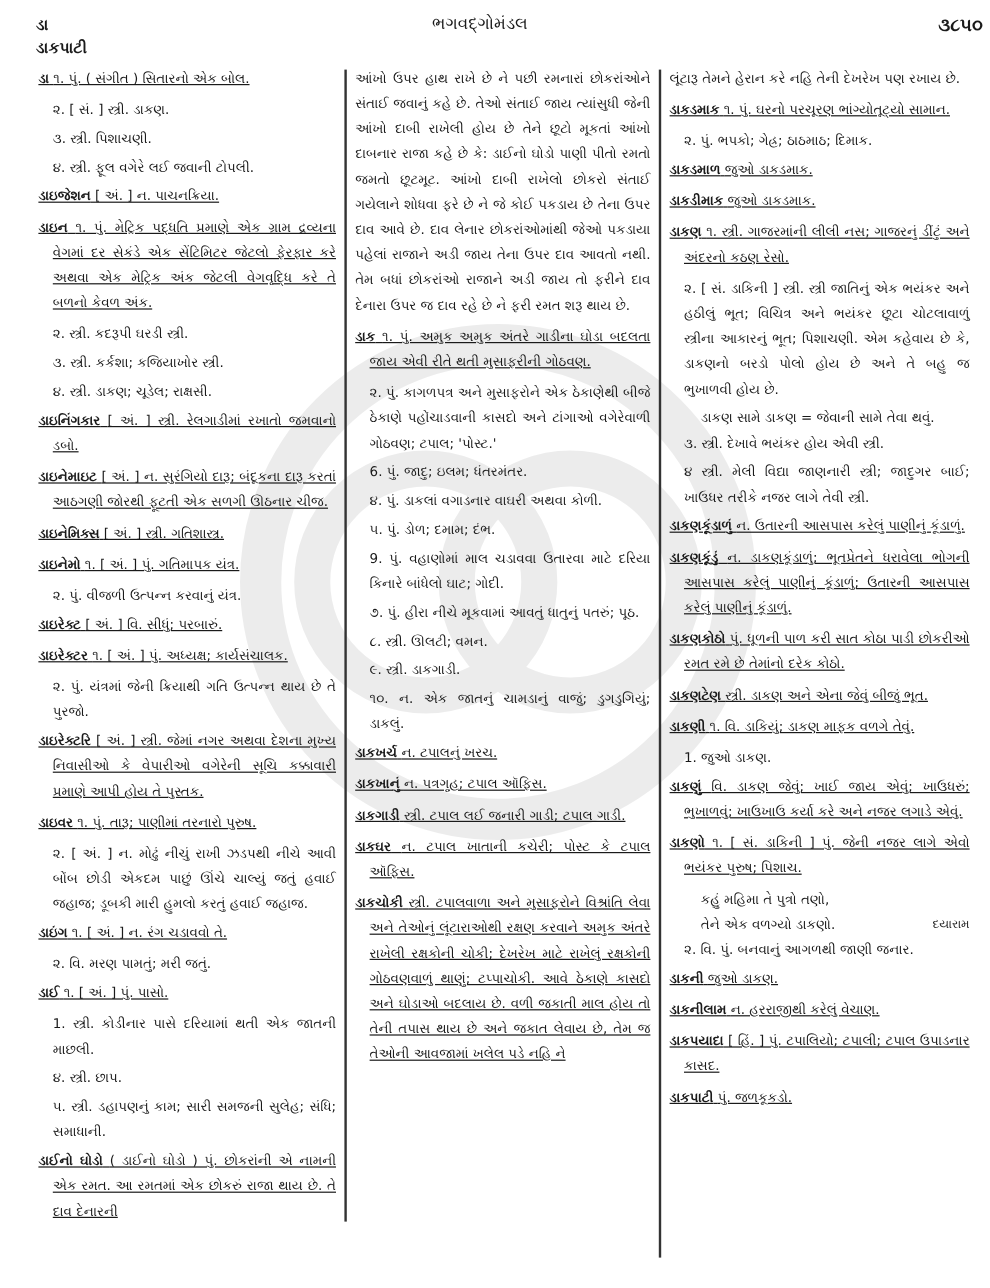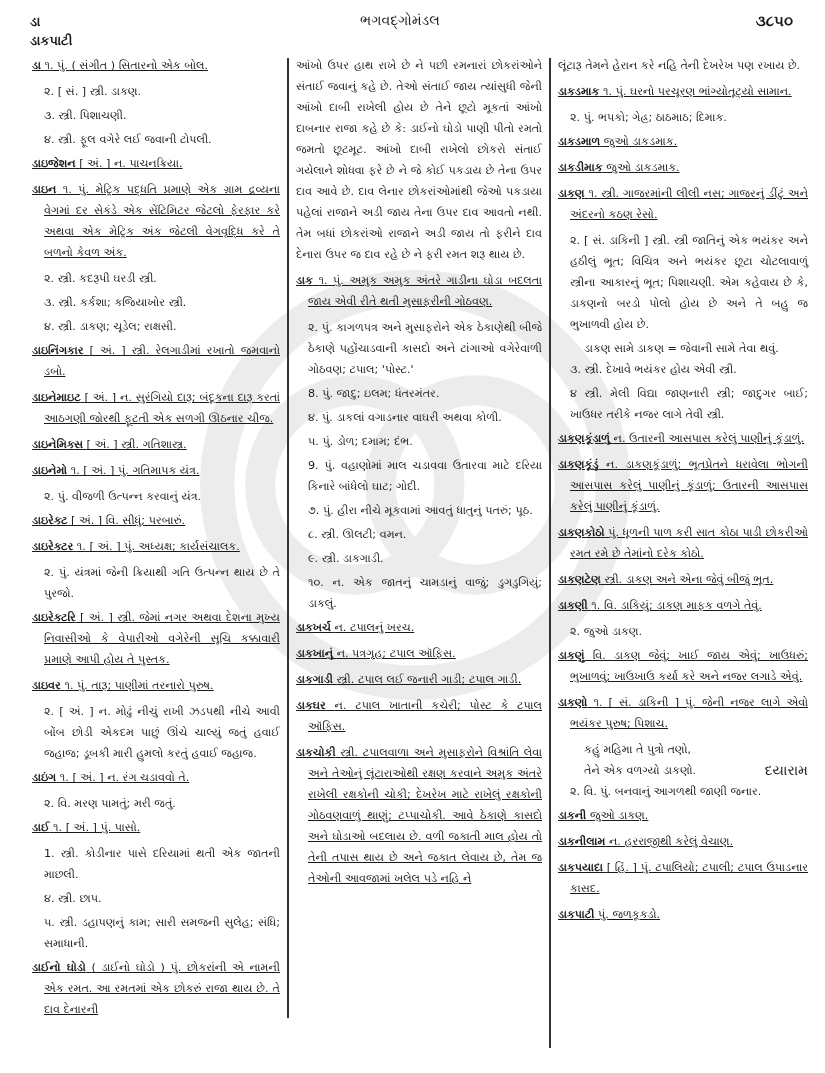--- a/index.html
+++ b/index.html
@@ -11,38 +11,38 @@
   }
   .watermark {
     position: absolute; left: 200px; top: 270px; width: 430px; height: 430px;
     pointer-events: none; opacity: 0.07;
   }
   .header {
     position: absolute; left: 0; top: 0; width: 825px; height: 50px;
   }
   .hdr-letter { position: absolute; left: 30px; top: 14px; font-size: 13px; font-weight: bold; }
   .hdr-title { position: absolute; left: 360px; top: 12px; font-size: 14px; font-weight: normal; }
-  .hdr-page { position: absolute; right: 32px; top: 12px; font-size: 15px; font-weight: bold; }
+  .hdr-page { position: absolute; right: 6px; top: 12px; font-size: 15px; font-weight: bold; }
   .hdr-guide { position: absolute; left: 30px; top: 33px; font-size: 13px; font-weight: bold; }
   .col {
     position: absolute; top: 55px; font-size: 11.2px; line-height: 21px;
     text-align: justify;
   }
   .col1 { left: 32px; width: 248px; }
   .col2 { left: 296px; width: 246px; }
   .col3 { left: 558px; width: 250px; }
   .divider { position: absolute; width: 1.5px; background: #333; }
   .div1 { left: 287px; top: 58px; height: 960px; }
   .div2 { left: 549px; top: 58px; height: 990px; }
   .entry { margin: 0 0 5px 0; padding-left: 12px; text-indent: -12px; text-decoration: underline; }
   .sense { margin: 0 0 3px 0; padding-left: 12px; }
   .cont { margin: 0 0 5px 0; }
   .hw { font-weight: bold; }
   .quote { padding-left: 26px; margin: 0; }
-  .quote-src { float: right; font-size: 14px; }
+  .quote-src { float: right; font-size: 10px; }
 </style>
 </head>
 <body>
 
 <svg class="watermark" viewBox="0 0 100 100">
   <circle cx="50" cy="50" r="46" fill="none" stroke="#000" stroke-width="8"></circle>
   <circle cx="36" cy="50" r="22" fill="none" stroke="#000" stroke-width="7"></circle>
   <circle cx="64" cy="50" r="22" fill="none" stroke="#000" stroke-width="7"></circle>
 </svg>
 
@@ -82,21 +82,21 @@
     <p class="entry"><span class="hw">ડાઈ</span> <span>૧. [ અં. ] પું. પાસો.</span></p>
     <p class="sense">1. સ્ત્રી. કોડીનાર પાસે દરિયામાં થતી એક જાતની માછલી.</p>
     <p class="sense">૪. સ્ત્રી. છાપ.</p>
     <p class="sense">૫. સ્ત્રી. ડહાપણનું કામ; સારી સમજની સુલેહ; સંધિ; સમાધાની.</p>
     <p class="entry"><span class="hw">ડાઈનો ઘોડો</span> <span>( ડાઈનો ઘોડો ) પું. છોકરાંની એ નામની એક રમત. આ રમતમાં એક છોકરું રાજા થાય છે. તે દાવ દેનારની</span></p>
   </div>
 <div class="col col2">
     <p class="cont">આંખો ઉપર હાથ રાખે છે ને પછી રમનારાં છોકરાંઓને સંતાઈ જવાનું કહે છે. તેઓ સંતાઈ જાય ત્યાંસુધી જેની આંખો દાબી રાખેલી હોય છે તેને છૂટો મૂકતાં આંખો દાબનાર રાજા કહે છે કે: ડાઈનો ઘોડો પાણી પીતો રમતો જમતો છૂટમૂટ. આંખો દાબી રાખેલો છોકરો સંતાઈ ગયેલાને શોધવા ફરે છે ને જે કોઈ પકડાય છે તેના ઉપર દાવ આવે છે. દાવ લેનાર છોકરાંઓમાંથી જેઓ પકડાયા પહેલાં રાજાને અડી જાય તેના ઉપર દાવ આવતો નથી. તેમ બધાં છોકરાંઓ રાજાને અડી જાય તો ફરીને દાવ દેનારા ઉપર જ દાવ રહે છે ને ફરી રમત શરૂ થાય છે.</p>
     <p class="entry"><span class="hw">ડાક</span> <span>૧. પું. અમુક અમુક અંતરે ગાડીના ઘોડા બદલતા જાય એવી રીતે થતી મુસાફરીની ગોઠવણ.</span></p>
     <p class="sense">૨. પું. કાગળપત્ર અને મુસાફરોને એક ઠેકાણેથી બીજે ઠેકાણે પહોંચાડવાની કાસદો અને ટાંગાઓ વગેરેવાળી ગોઠવણ; ટપાલ; 'પોસ્ટ.'</p>
-    <p class="sense">8. પું. જાદુ; ઇલમ; ધંતરમંતર.</p>
+    <p class="sense">6. પું. જાદુ; ઇલમ; ધંતરમંતર.</p>
     <p class="sense">૪. પું. ડાકલાં વગાડનાર વાઘરી અથવા કોળી.</p>
     <p class="sense">૫. પું. ડોળ; દમામ; દંભ.</p>
     <p class="sense">9. પું. વહાણોમાં માલ ચડાવવા ઉતારવા માટે દરિયા કિનારે બાંધેલો ઘાટ; ગોદી.</p>
     <p class="sense">૭. પું. હીરા નીચે મૂકવામાં આવતું ધાતુનું પતરું; પૂઠ.</p>
     <p class="sense">૮. સ્ત્રી. ઊલટી; વમન.</p>
     <p class="sense">૯. સ્ત્રી. ડાકગાડી.</p>
     <p class="sense">૧૦. ન. એક જાતનું ચામડાનું વાજું; ડુગડુગિયું; ડાકલું.</p>
     <p class="entry"><span class="hw">ડાકખર્ચ</span> <span>ન. ટપાલનું ખરચ.</span></p>
     <p class="entry"><span class="hw">ડાકખાનું</span> <span>ન. પત્રગૃહ; ટપાલ ઑફિસ.</span></p>
     <p class="entry"><span class="hw">ડાકગાડી</span> <span>સ્ત્રી. ટપાલ લઈ જનારી ગાડી; ટપાલ ગાડી.</span></p>
@@ -112,21 +112,21 @@
     <p class="entry"><span class="hw">ડાકણ</span> <span>૧. સ્ત્રી. ગાજરમાંની લીલી નસ; ગાજરનું ડીંટું અને અંદરનો કઠણ રેસો.</span></p>
     <p class="sense">૨. [ સં. ડાકિની ] સ્ત્રી. સ્ત્રી જાતિનું એક ભયંકર અને હઠીલું ભૂત; વિચિત્ર અને ભયંકર છૂટા ચોટલાવાળું સ્ત્રીના આકારનું ભૂત; પિશાચણી. એમ કહેવાય છે કે, ડાકણનો બરડો પોલો હોય છે અને તે બહુ જ ભુખાળવી હોય છે.</p>
     <p class="quote"><span>ડાકણ સામે ડાકણ = જેવાની સામે તેવા થવું.</span></p>
     <p class="sense">૩. સ્ત્રી. દેખાવે ભયંકર હોય એવી સ્ત્રી.</p>
     <p class="sense">૪ સ્ત્રી. મેલી વિદ્યા જાણનારી સ્ત્રી; જાદુગર બાઈ; ખાઉધર તરીકે નજર લાગે તેવી સ્ત્રી.</p>
     <p class="entry"><span class="hw">ડાકણકૂંડાળું</span> <span>ન. ઉતારની આસપાસ કરેલું પાણીનું કૂંડાળું.</span></p>
     <p class="entry"><span class="hw">ડાકણકૂંડું</span> <span>ન. ડાકણકૂંડાળું; ભૂતપ્રેતને ધરાવેલા ભોગની આસપાસ કરેલું પાણીનું કૂંડાળું; ઉતારની આસપાસ કરેલું પાણીનું કૂંડાળું.</span></p>
     <p class="entry"><span class="hw">ડાકણકોઠો</span> <span>પું. ધૂળની પાળ કરી સાત કોઠા પાડી છોકરીઓ રમત રમે છે તેમાંનો દરેક કોઠો.</span></p>
     <p class="entry"><span class="hw">ડાકણટેણ</span> <span>સ્ત્રી. ડાકણ અને એના જેવું બીજું ભૂત.</span></p>
     <p class="entry"><span class="hw">ડાકણી</span> <span>૧. વિ. ડાકિયું; ડાકણ માફક વળગે તેવું.</span></p>
-    <p class="sense">૨. જુઓ ડાકણ.</p>
+    <p class="sense">1. જુઓ ડાકણ.</p>
     <p class="entry"><span class="hw">ડાકણું</span> <span>વિ. ડાકણ જેવું; ખાઈ જાય એવું; ખાઉધરું; ભુખાળવું; ખાઉખાઉ કર્યા કરે અને નજર લગાડે એવું.</span></p>
     <p class="entry"><span class="hw">ડાકણો</span> <span>૧. [ સં. ડાકિની ] પું. જેની નજર લાગે એવો ભયંકર પુરુષ; પિશાચ.</span></p>
     <p class="quote"><span>કહું મહિમા તે પુત્રો તણો,</span></p>
     <p class="quote"><span class="quote-src">દયારામ</span><span>તેને એક વળગ્યો ડાકણો.</span></p>
     <p class="sense">૨. વિ. પું. બનવાનું આગળથી જાણી જનાર.</p>
     <p class="entry"><span class="hw">ડાકની</span> <span>જુઓ ડાકણ.</span></p>
     <p class="entry"><span class="hw">ડાકનીલામ</span> <span>ન. હરરાજીથી કરેલું વેચાણ.</span></p>
     <p class="entry"><span class="hw">ડાકપયાદા</span> <span>[ હિં. ] પું. ટપાલિયો; ટપાલી; ટપાલ ઉપાડનાર કાસદ.</span></p>
     <p class="entry"><span class="hw">ડાકપાટી</span> <span>પું. જળકૂકડો.</span></p>
   </div>

